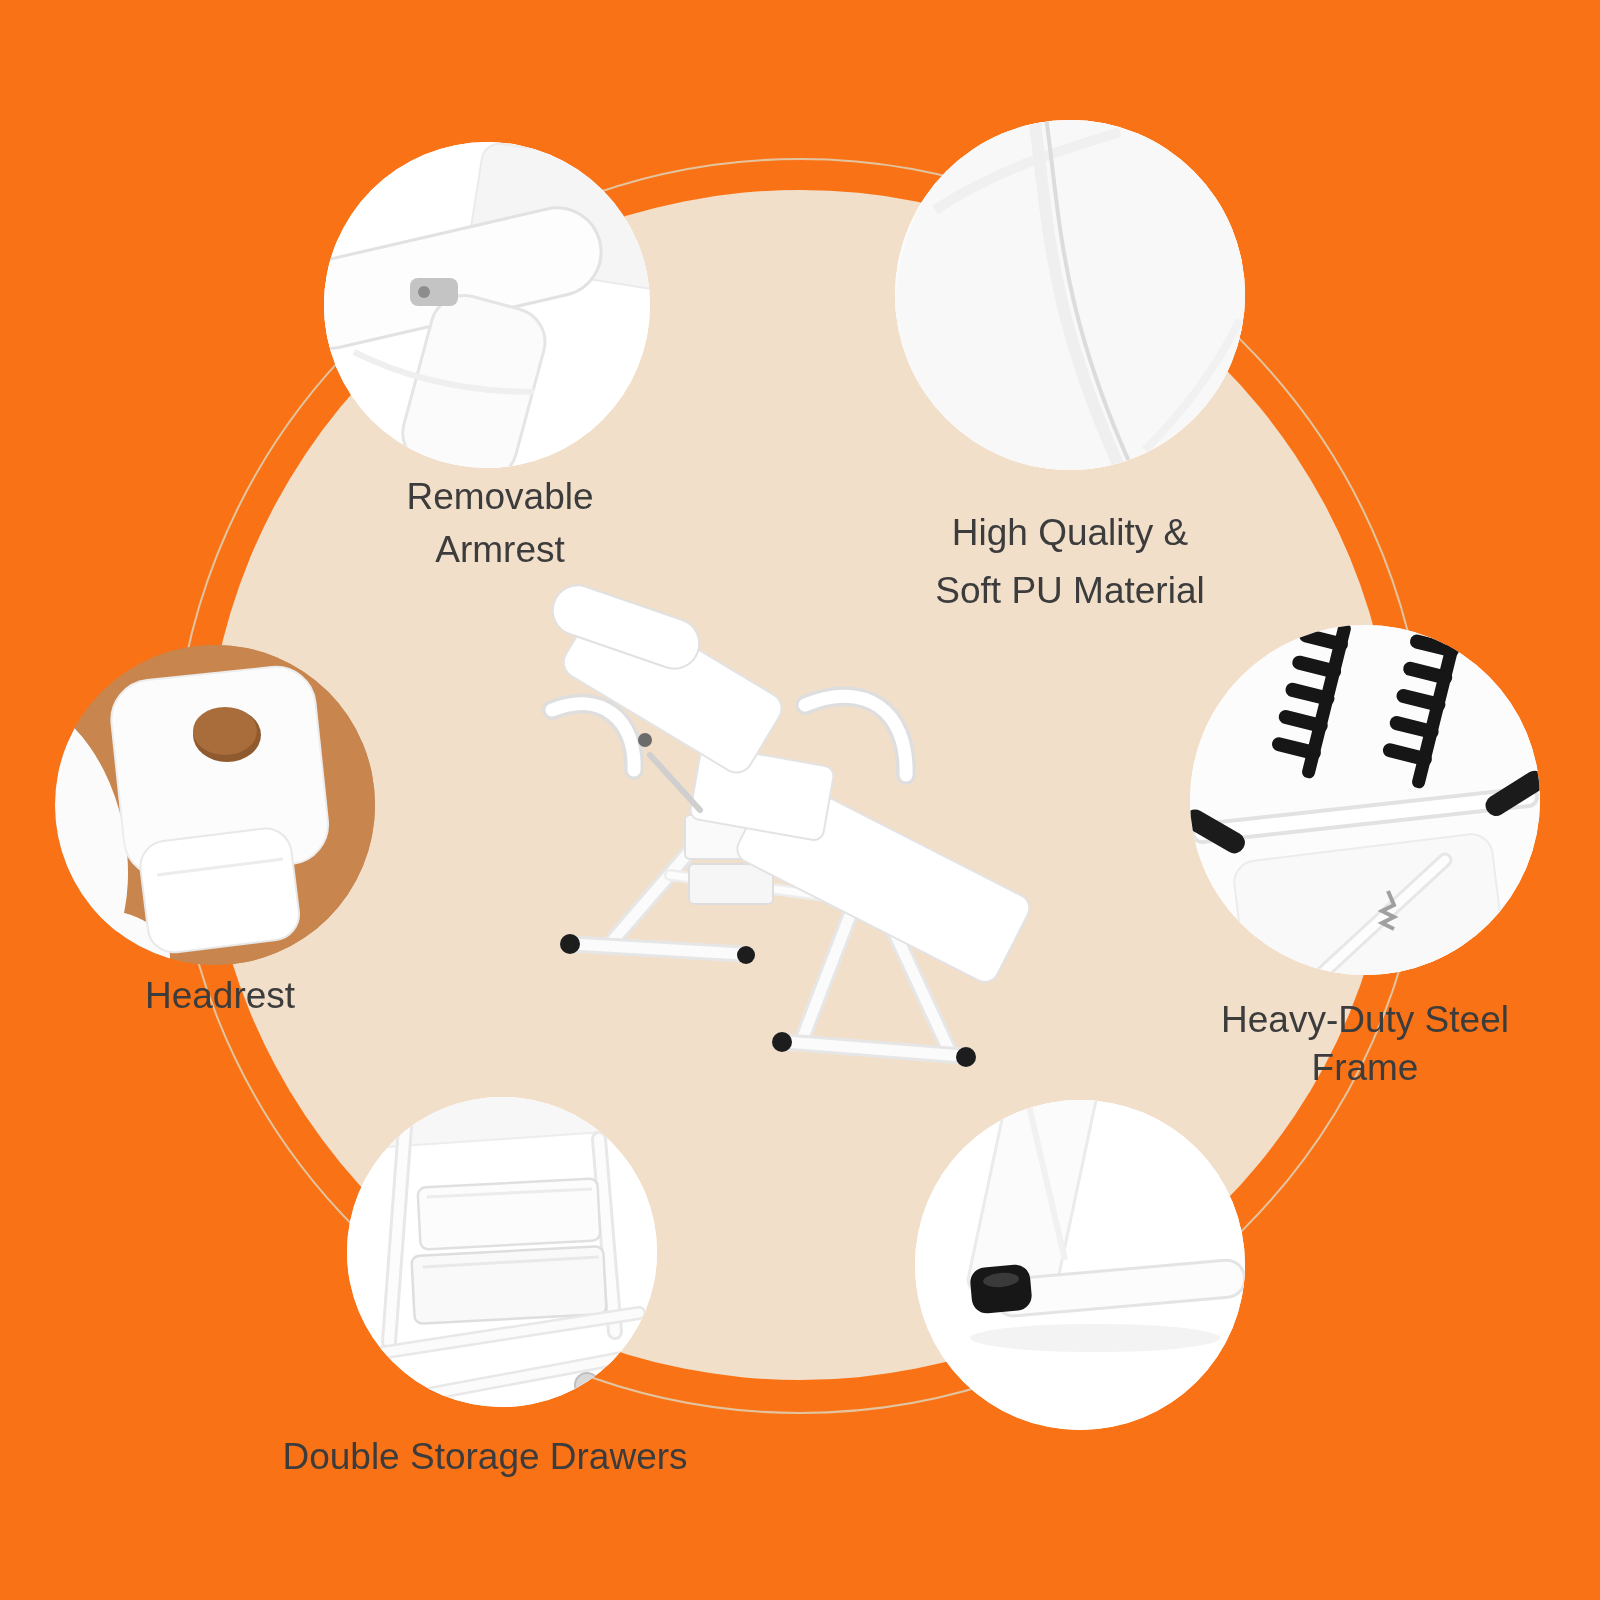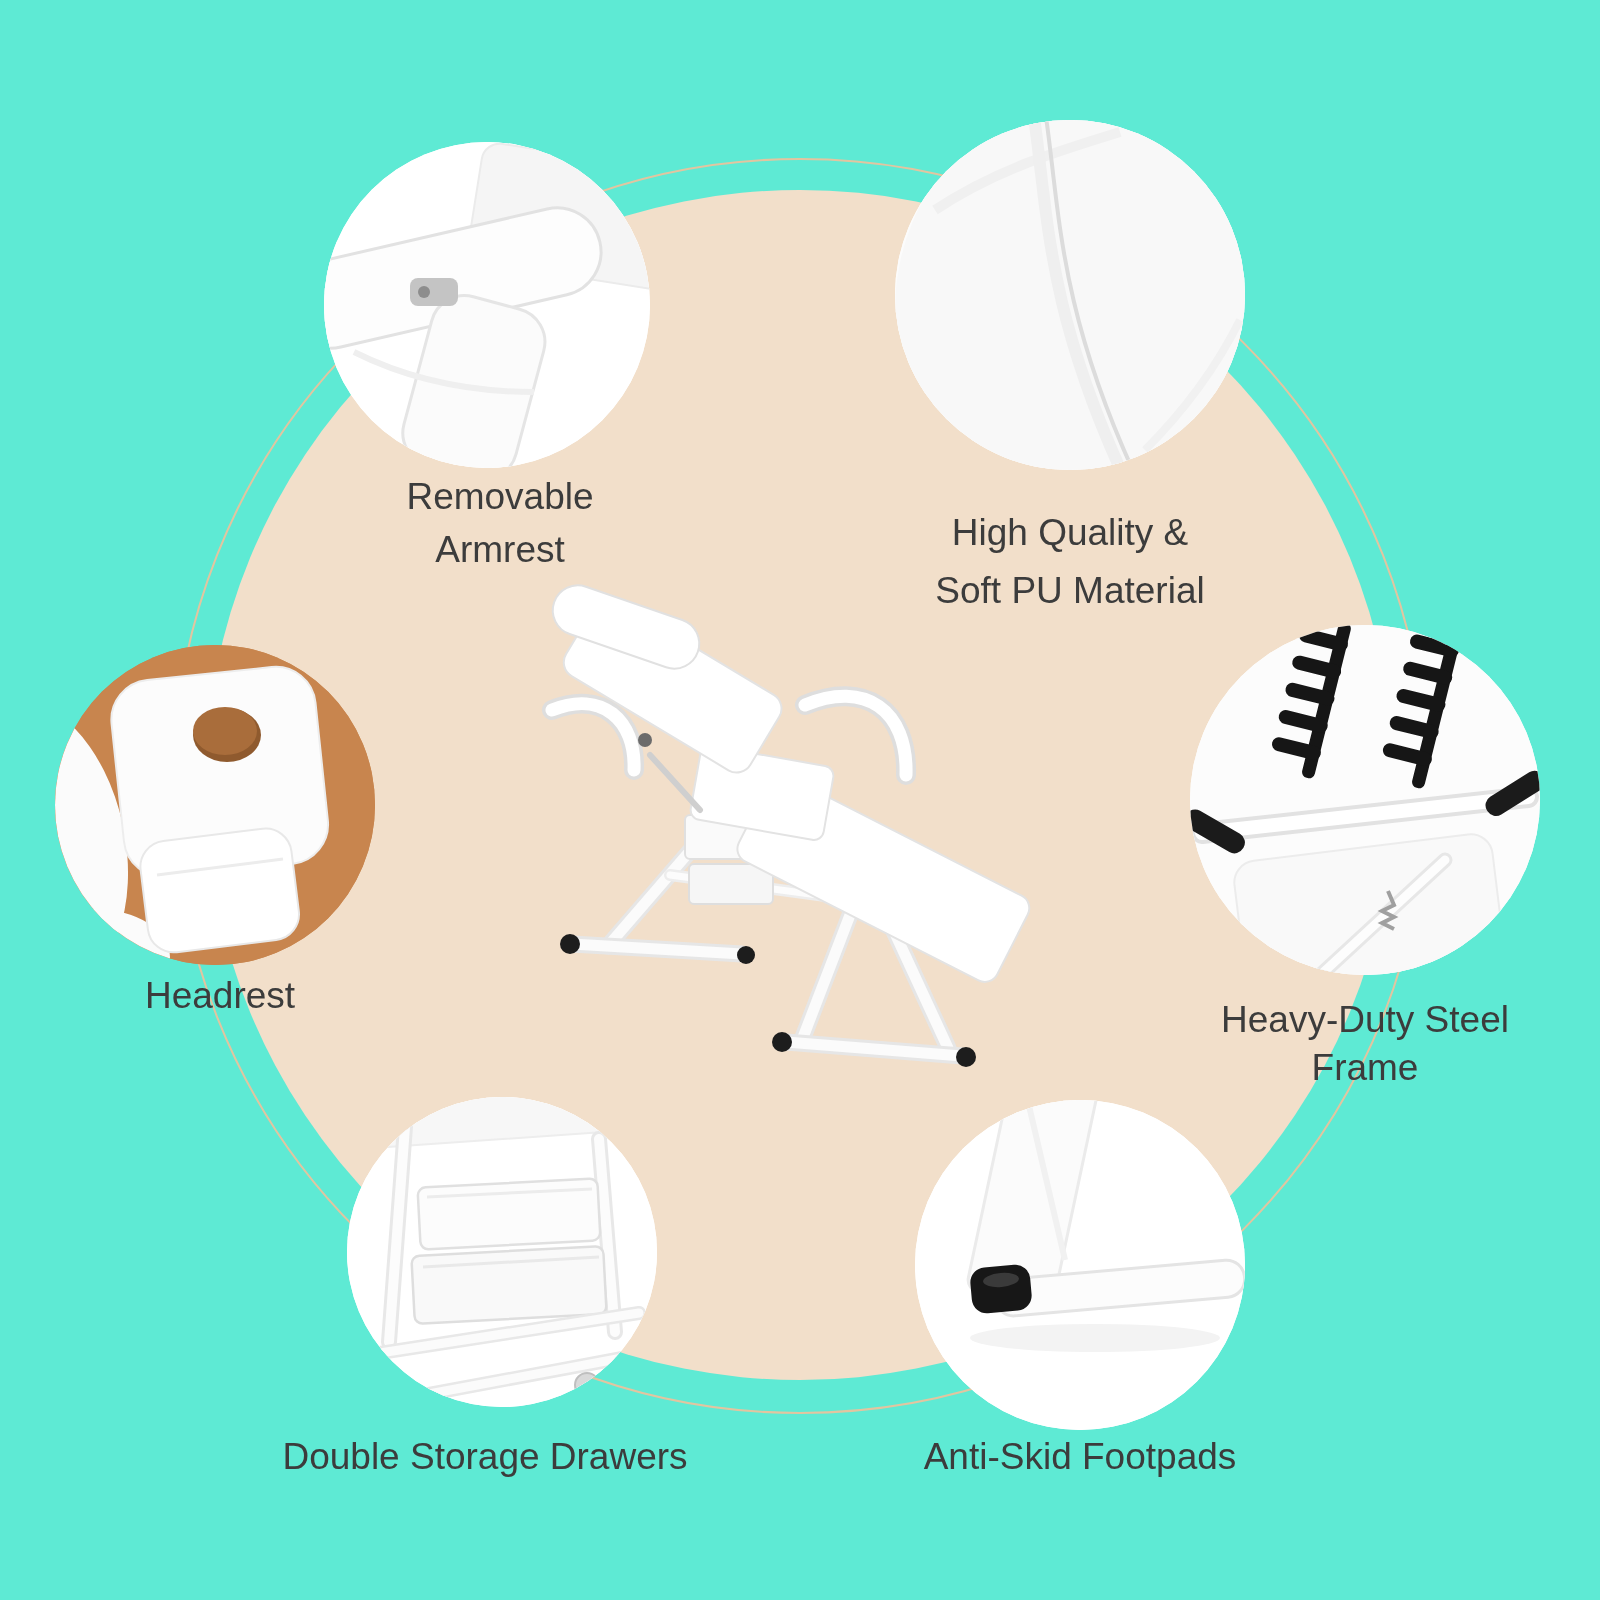--- a/index.html
+++ b/index.html
@@ -1,21 +1,21 @@
 <!DOCTYPE html>
 <html><head>
 <meta charset="utf-8">
 <style>
   * { margin:0; padding:0; box-sizing:border-box; }
   html,body { background:#ffffff; }
   body { font-family:"Liberation Sans", sans-serif; }
 
   .canvas {
     position:relative; width:1600px; height:1600px;
-    background:#5eead4; overflow:hidden;
+    background:#f97316; overflow:hidden;
   }
 
   
   .accent-ring {
     position:absolute; left:172px; top:158px; width:1256px; height:1256px;
     border-radius:50%; border:2px solid #e2c5a0; background:transparent;
   }
   .accent-circle {
     position:absolute; left:205px; top:190px; width:1190px; height:1190px;
     border-radius:50%; background:#f2dfca;
@@ -218,17 +218,14 @@
 
   <div class="label l-frame">
     <div>Heavy-Duty Steel</div>
     <div>Frame</div>
   </div>
 
   <div class="label l-drawers">
     <div>Double Storage Drawers</div>
   </div>
 
-  <div class="label l-footpads">
-    <div>Anti-Skid Footpads</div>
-  </div>
 
 </div>
 
 </body></html>

